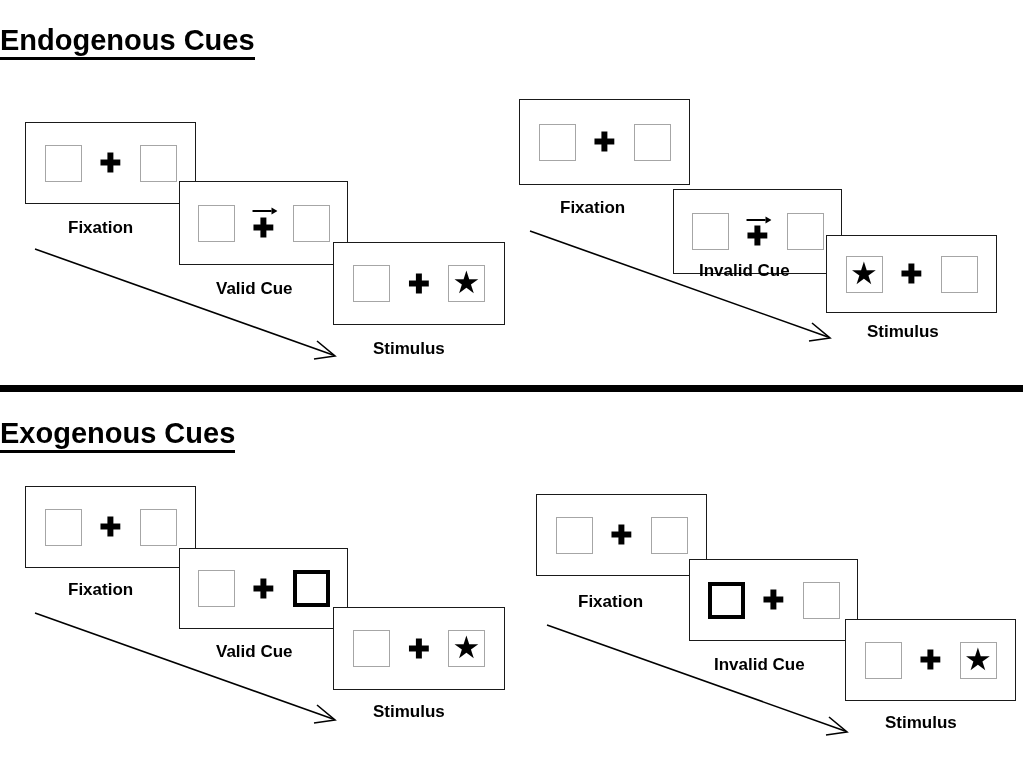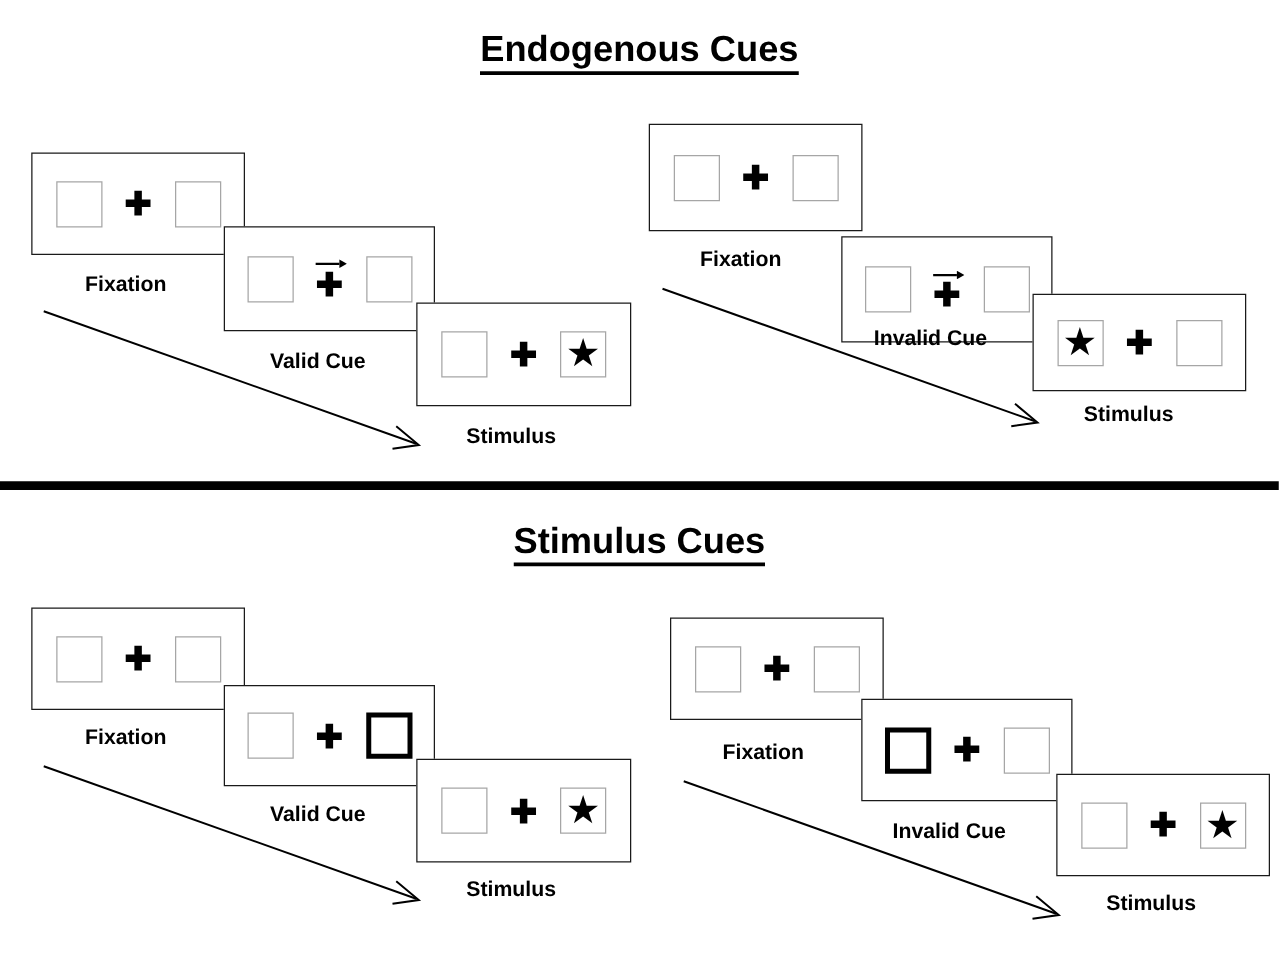--- a/index.html
+++ b/index.html
@@ -11,21 +11,21 @@
     width: 1023px;
     height: 767px;
     position: relative;
     font-family: "Liberation Sans", sans-serif;
     overflow: hidden;
   }
 
   .section-title {
     position: absolute;
     width: 1023px;
-    text-align: center;
+    text-align: left;
     font-weight: bold;
     font-size: 29px;
     color: #000000;
     letter-spacing: 0px;
   }
   .section-title span {
     border-bottom: 3px solid #000000;
     padding-bottom: 1px;
   }
 
@@ -222,21 +222,21 @@
 <div class="time-arrow" style="left:528px; top:228px;">
   <svg width="310" height="115" viewBox="0 0 310 115" aria-hidden="true">
     <line x1="2" y1="3" x2="300" y2="109" stroke="#000" stroke-width="1.6"></line>
     <polyline points="284,95 302,110 281,113" fill="none" stroke="#000" stroke-width="1.6"></polyline>
   </svg>
 </div>
 
 <div class="divider" style="top:385px;"></div>
 
 <div class="section-title" style="top:417px;">
-  <span>Stimulus Cues</span>
+  <span>Exogenous Cues</span>
 </div>
 
 <div class="panel" style="left:25px; top:486px; width:171px; height:82px;">
   <div class="panel-inner">
     <div class="box"></div>
     <div class="center">
       <span class="cross">✚</span>
     </div>
     <div class="box"></div>
   </div>

